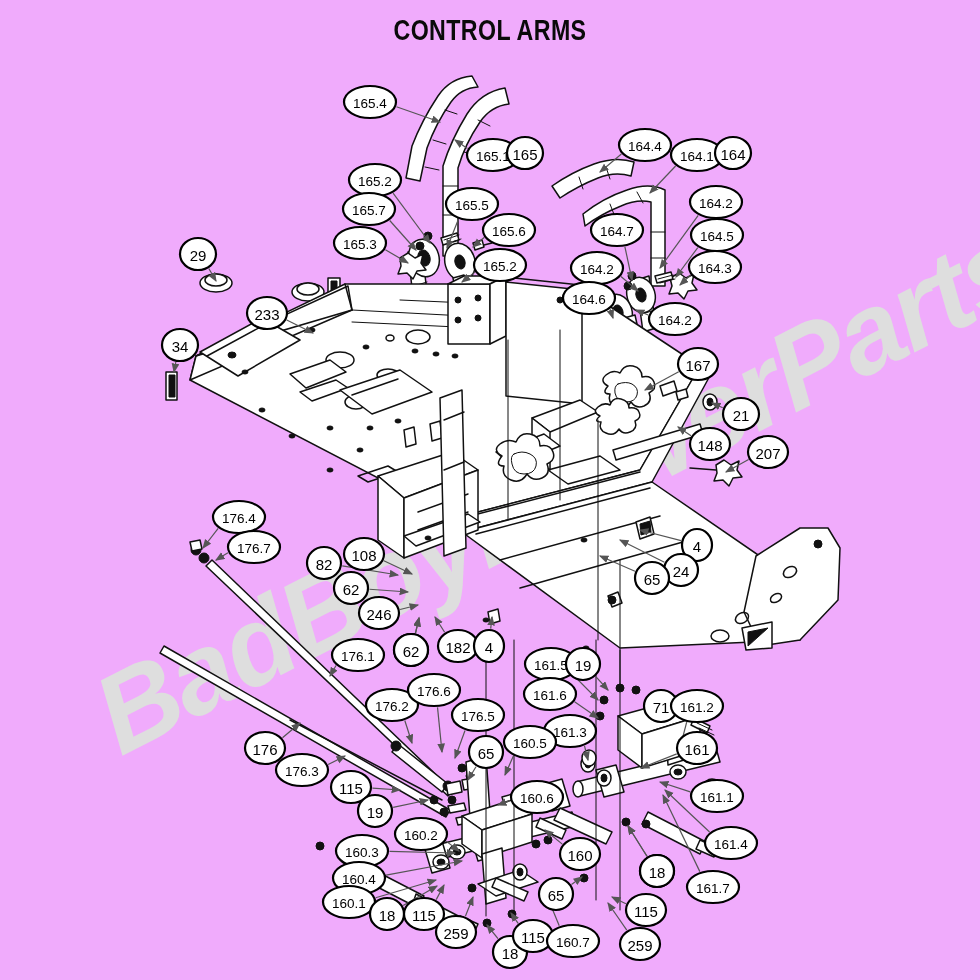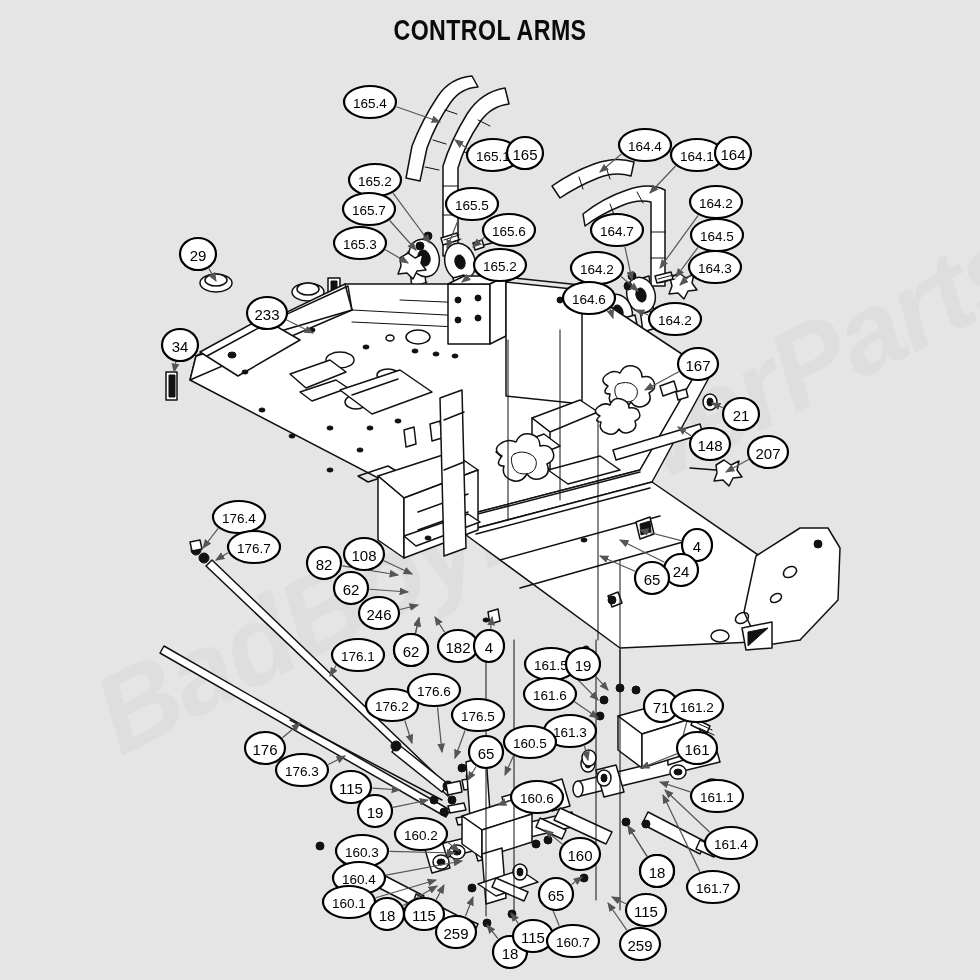--- a/index.html
+++ b/index.html
@@ -2,21 +2,21 @@
 <html><head>
 <meta charset="utf-8">
 <style>
   html,body{margin:0;padding:0;background:#ffffff;}
   body{
     width:980px;height:980px;overflow:hidden;
     font-family:"Liberation Sans", sans-serif;
     background:#fbfbfb;
     position:relative;
   }
-  #sheet{position:absolute;left:0;top:0;width:980px;height:980px;background:#e5e5e5;}
+  #sheet{position:absolute;left:0;top:0;width:980px;height:980px;background:#f0abfc;}
   #title{
     position:absolute;left:0;top:14px;width:980px;text-align:center;
     font-family:"Liberation Sans", sans-serif;
     font-weight:bold;font-size:29px;letter-spacing:0.5px;
     color:#0a0a0a;
     transform:scaleX(0.80);
     transform-origin:center top;
   }
   svg{position:absolute;left:0;top:0;}
   #wm{z-index:1;}

